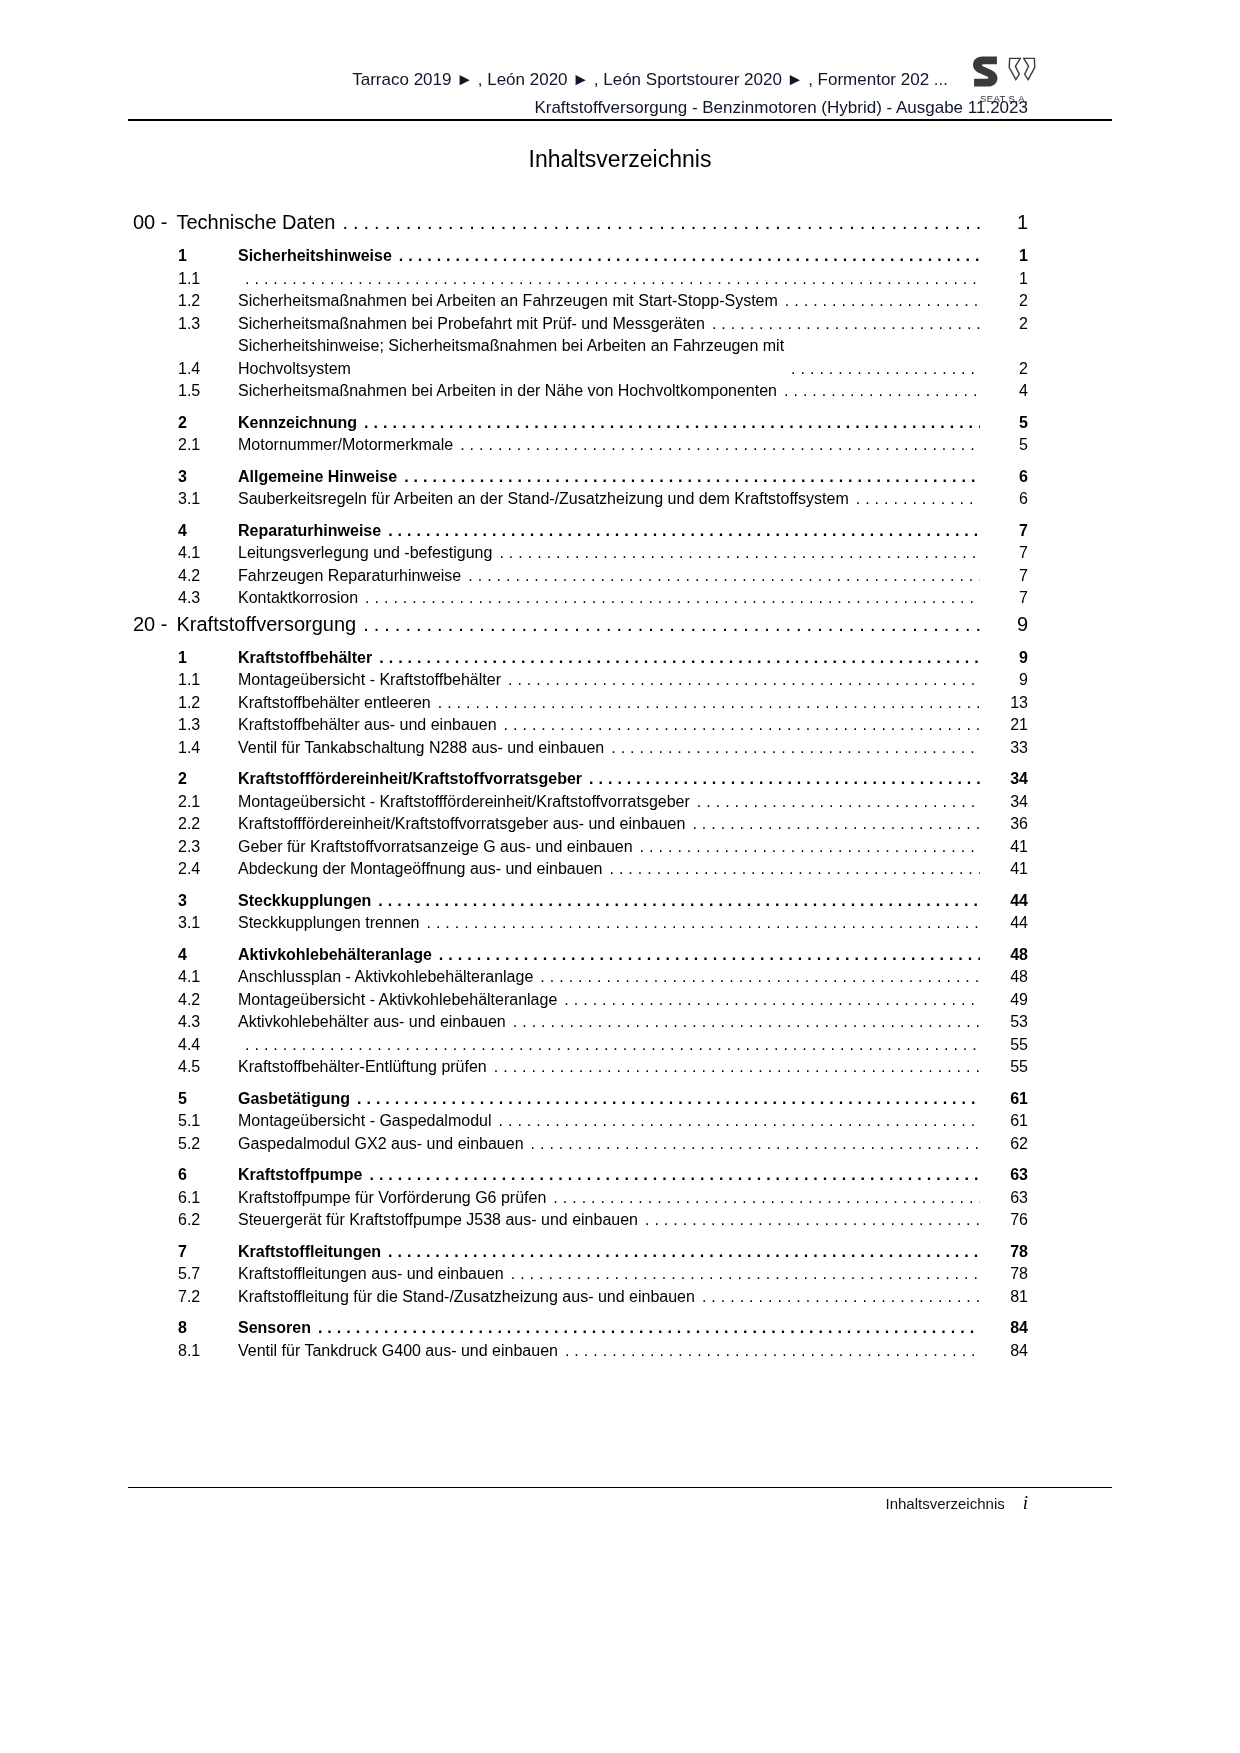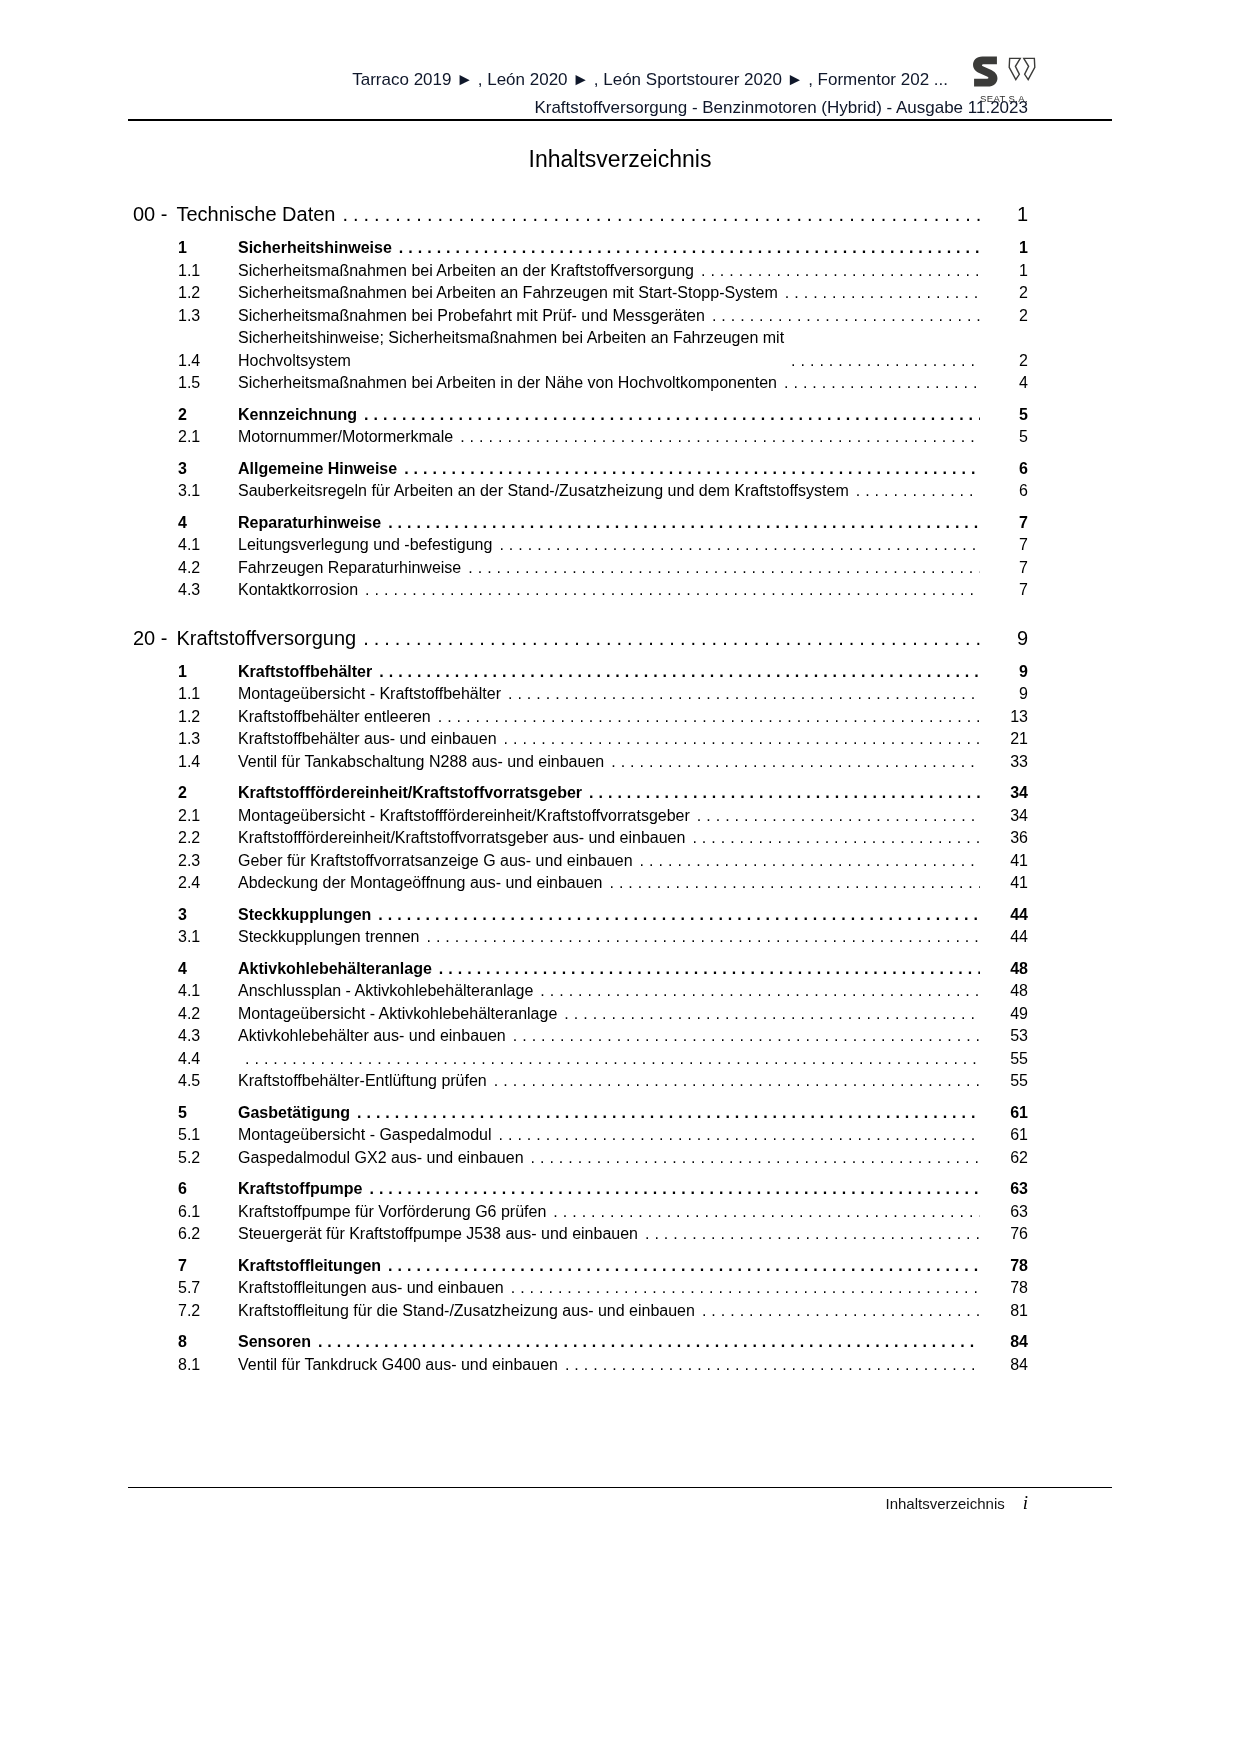--- a/index.html
+++ b/index.html
@@ -52,21 +52,21 @@
     top: 146px; left: 0;
     width: 100%;
     text-align: center;
     font-size: 23px;
     color: #000;
   }
 
   
   .toc {
     position: absolute;
-    top: 200px; left: 133px;
+    top: 208px; left: 133px;
     width: 895px;
   }
   .toc-row {
     display: flex;
     align-items: flex-end;
     font-size: 16px;
     line-height: 22.5px;
   }
   .toc-row:first-child { margin-top: 0 !important; }
   .toc-row .num   { flex: none; margin-left: 45px; width: 60px; }
@@ -82,21 +82,20 @@
   .toc-row .dots::after {
     content: "................................................................................................................................";
   }
   .toc-row .page { flex: none; width: 46px; text-align: right; }
 
   .toc-row.section { font-weight: bold; margin-top: 9px; }
   .toc-row.sub     { font-weight: normal; }
   .toc-row.chapter {
     font-size: 20px;
     line-height: 28px;
-    margin-top: 22px;
     margin-bottom: 3px;
   }
   .toc-row.chapter .num { margin-left: 0; width: auto; margin-right: 9px; }
 
   
   .rule-bottom {
     position: absolute;
     top: 1487px; left: 128px;
     width: 984px;
     border-top: 1.5px solid #000;
@@ -154,21 +153,20 @@
     <span class="page">1</span>
   </div>
     <div class="toc-row section">
     <span class="num">1</span>
     <span class="title">Sicherheitshinweise</span>
     <span class="dots"></span>
     <span class="page">1</span>
   </div>
     <div class="toc-row sub">
     <span class="num">1.1</span>
-    <span class="title">Sicherheitsmaßnahmen bei Arbeiten an der Kraftstoffversorgung</span>
     <span class="dots"></span>
     <span class="page">1</span>
   </div>
     <div class="toc-row sub">
     <span class="num">1.2</span>
     <span class="title">Sicherheitsmaßnahmen bei Arbeiten an Fahrzeugen mit Start-Stopp-System</span>
     <span class="dots"></span>
     <span class="page">2</span>
   </div>
     <div class="toc-row sub">

